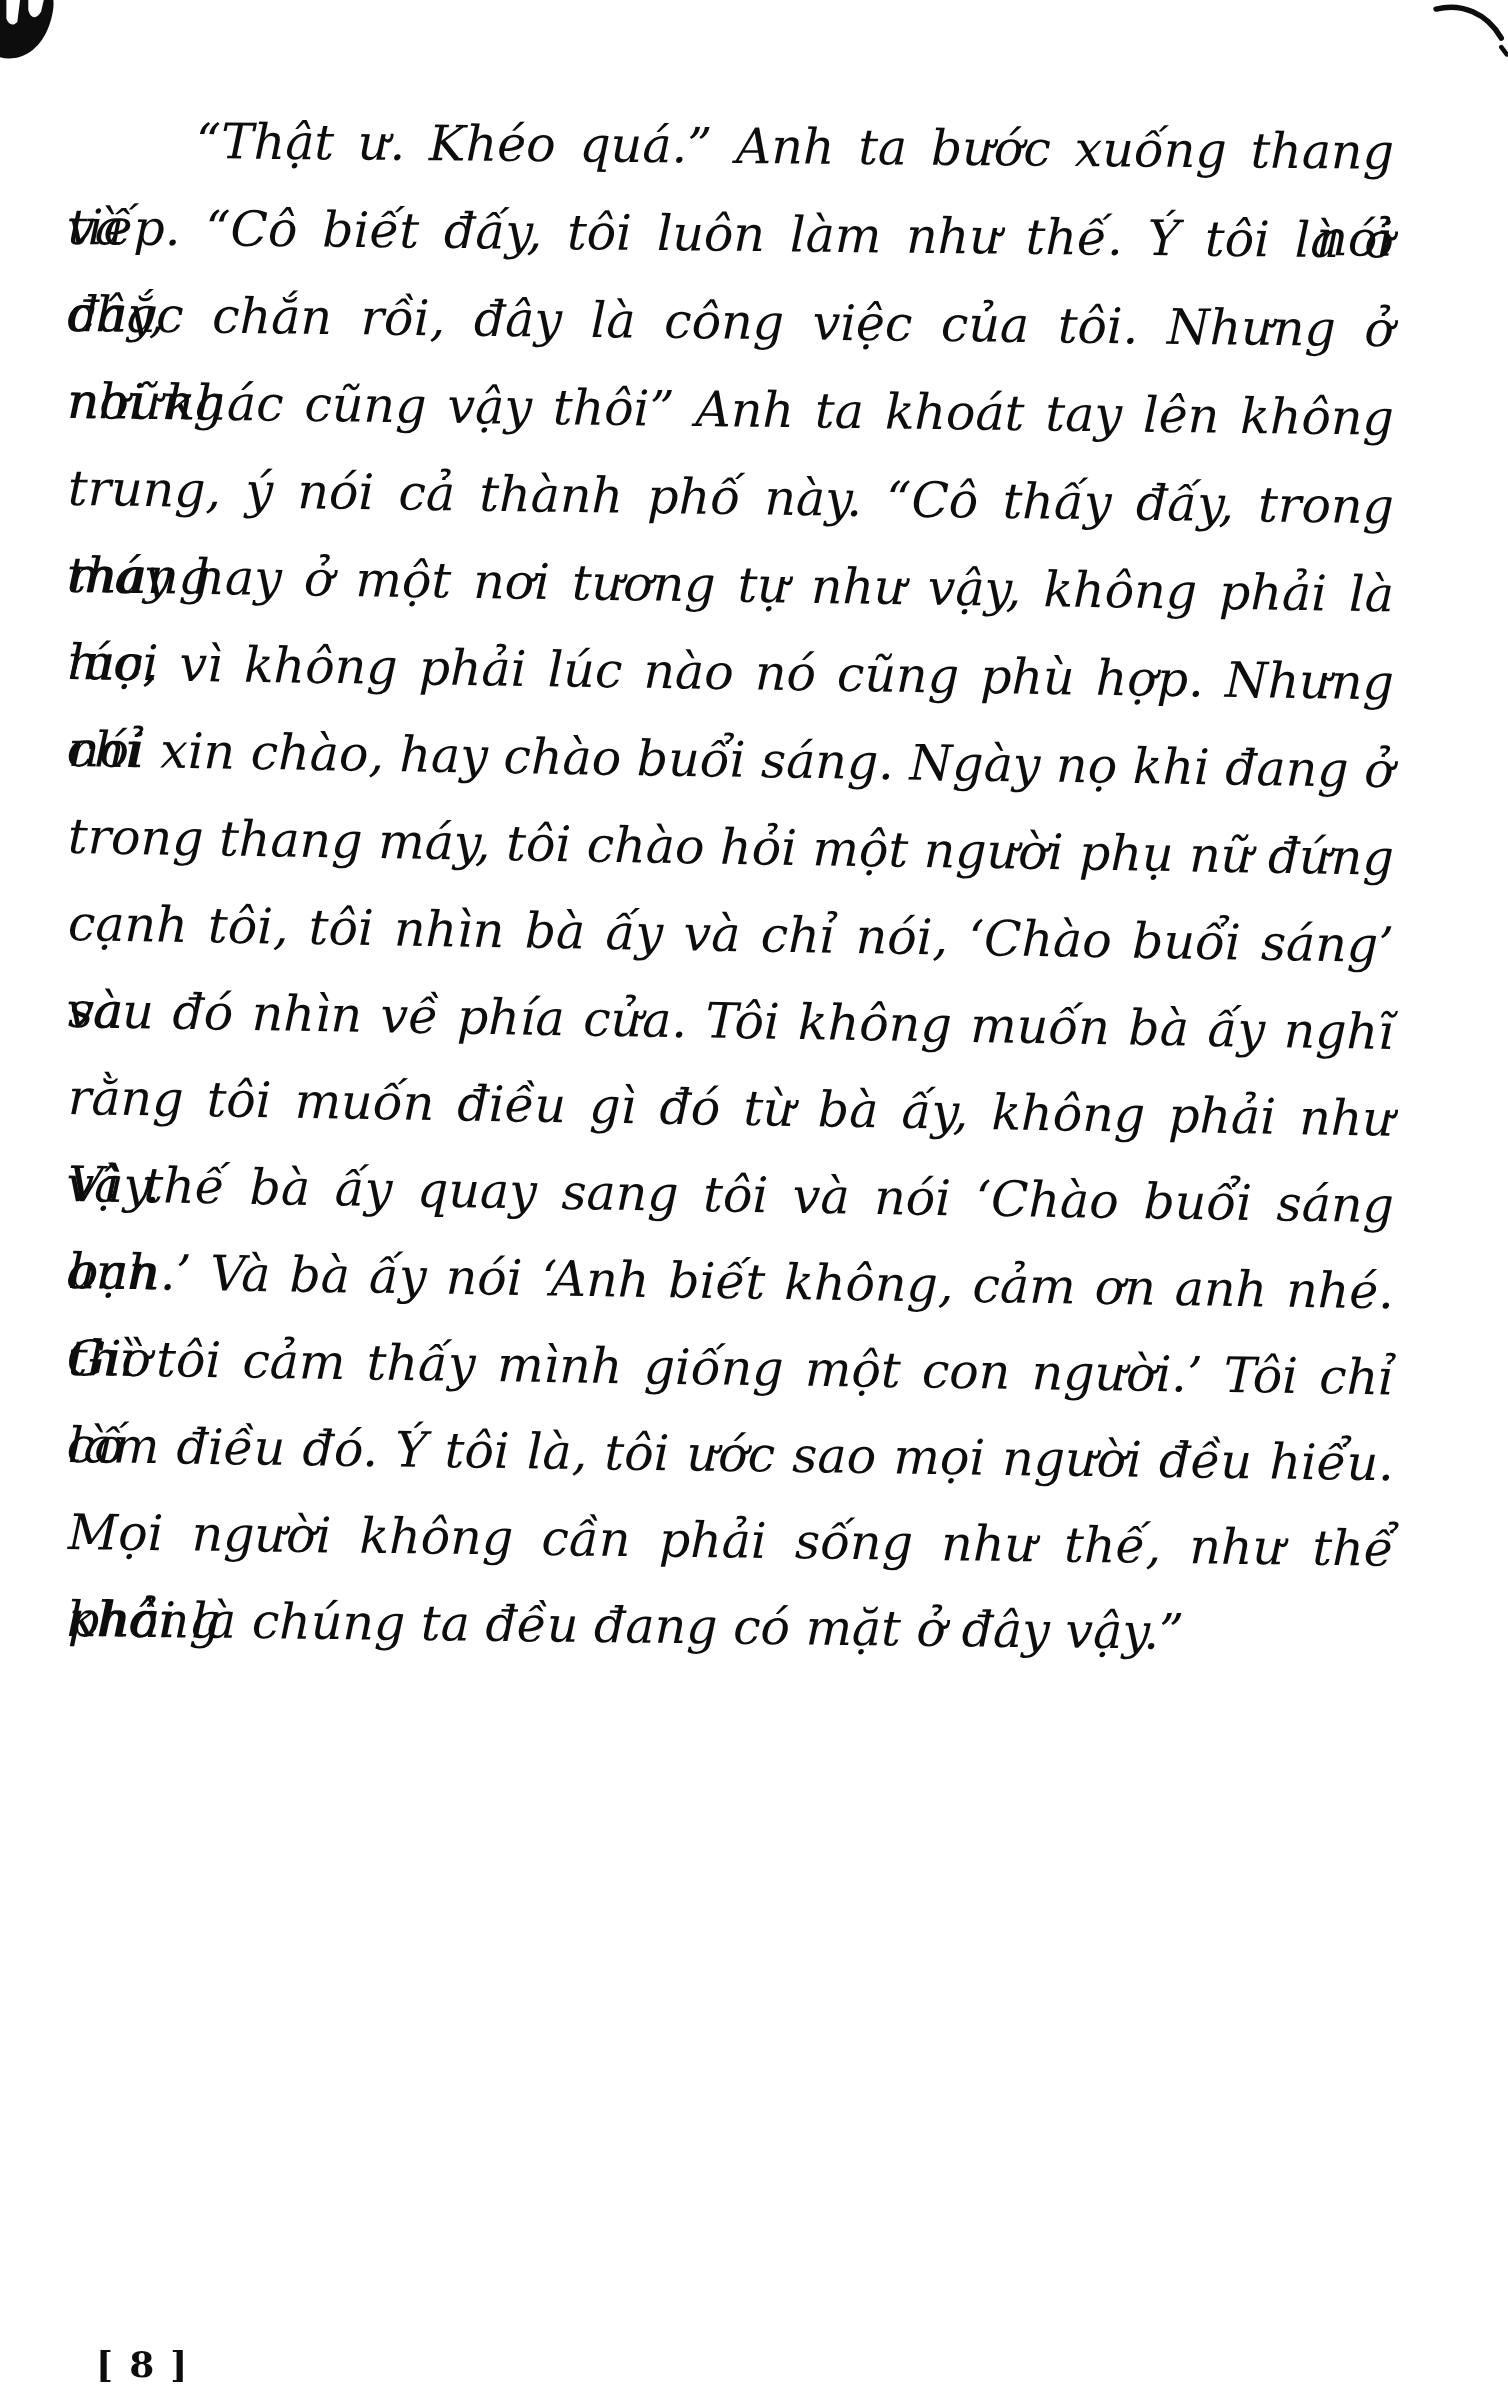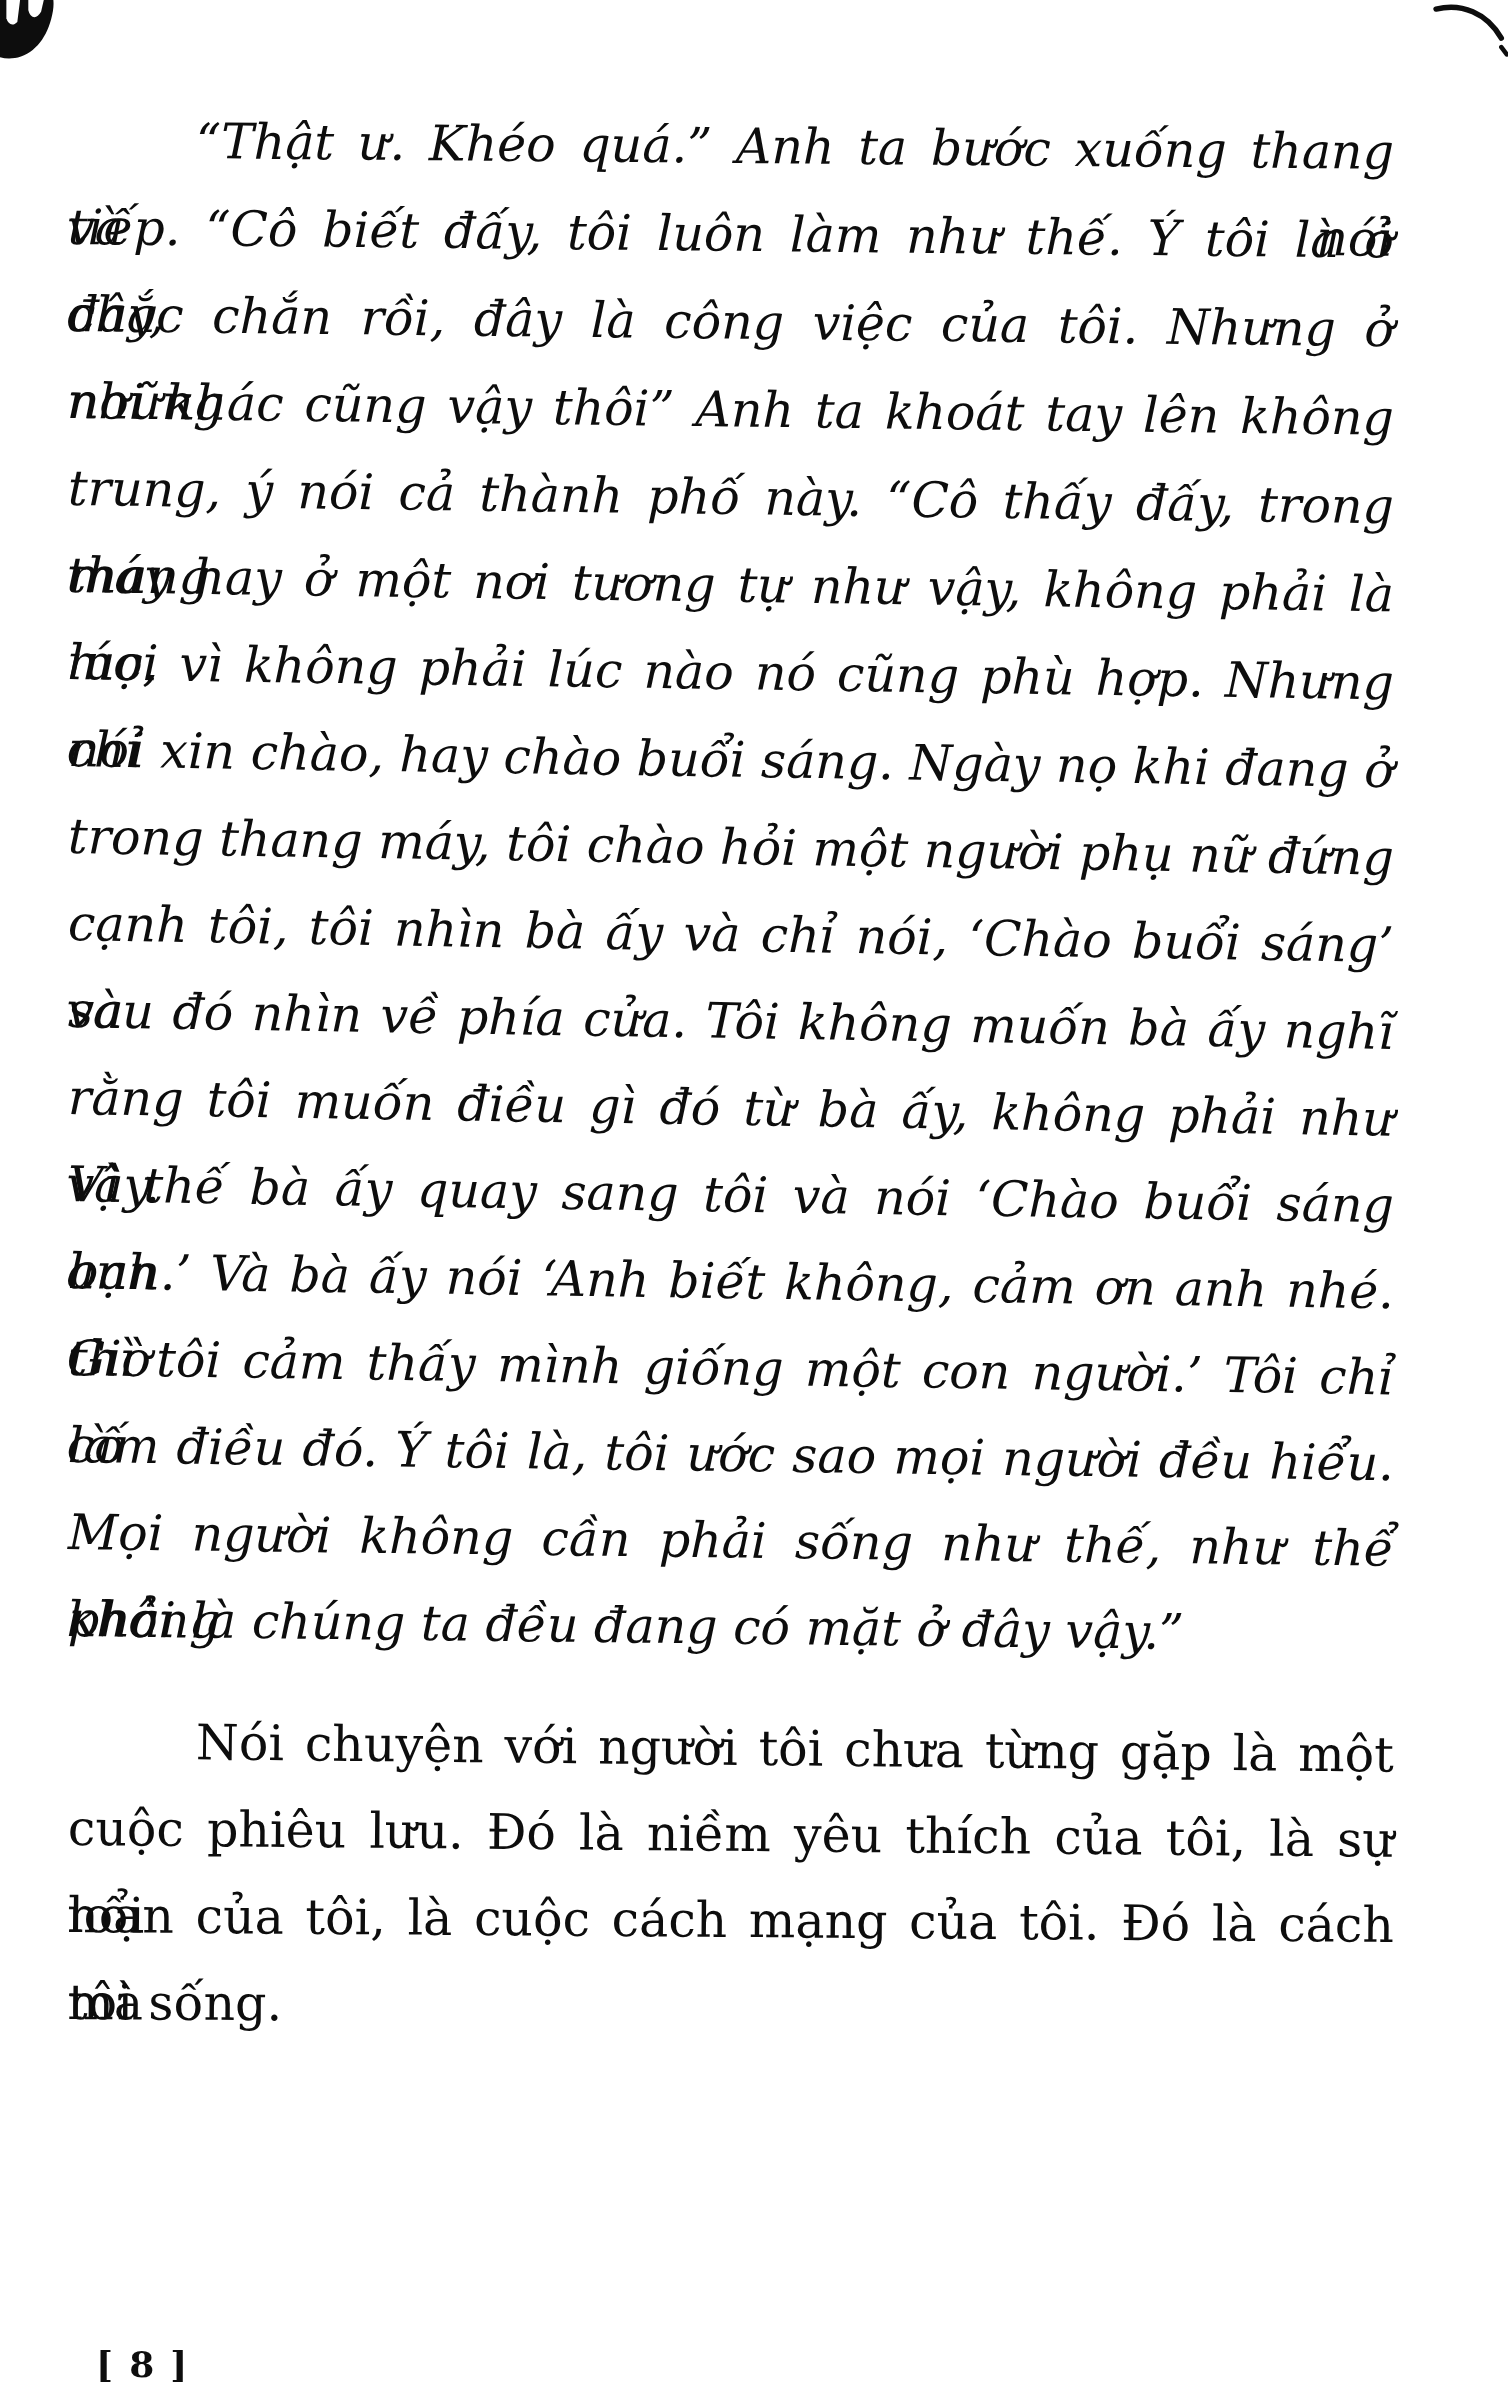--- a/index.html
+++ b/index.html
@@ -73,23 +73,17 @@
         <div class="line" style="transform: rotate(0.95deg);">cạnh tôi, tôi nhìn bà ấy và chỉ nói, ‘Chào buổi sáng’ và</div>
         <div class="line" style="transform: rotate(0.95deg);">sau đó nhìn về phía cửa. Tôi không muốn bà ấy nghĩ</div>
         <div class="line" style="transform: rotate(0.94deg);">rằng tôi muốn điều gì đó từ bà ấy, không phải như vậy.</div>
         <div class="line" style="transform: rotate(0.92deg);">Vì thế bà ấy quay sang tôi và nói ‘Chào buổi sáng anh</div>
         <div class="line" style="transform: rotate(0.88deg);">bạn.’ Và bà ấy nói ‘Anh biết không, cảm ơn anh nhé. Giờ</div>
         <div class="line" style="transform: rotate(0.84deg);">thì tôi cảm thấy mình giống một con người.’ Tôi chỉ cố</div>
         <div class="line" style="transform: rotate(0.79deg);">làm điều đó. Ý tôi là, tôi ước sao mọi người đều hiểu.</div>
         <div class="line" style="transform: rotate(0.73deg);">Mọi người không cần phải sống như thế, như thể không</div>
         <div class="line lastline" style="transform: rotate(0.66deg);">phải là chúng ta đều đang có mặt ở đây vậy.”</div>
       </div>
-      <div class="para regular gap2">
-        <div class="line first" style="transform: rotate(0.59deg);">Nói chuyện với người tôi chưa từng gặp là một</div>
-        <div class="line" style="transform: rotate(0.51deg);">cuộc phiêu lưu. Đó là niềm yêu thích của tôi, là sự nổi</div>
-        <div class="line" style="transform: rotate(0.43deg);">loạn của tôi, là cuộc cách mạng của tôi. Đó là cách mà</div>
-        <div class="line lastline" style="transform: rotate(0.35deg);">tôi sống.</div>
-      </div>
     </div>
 
   <div class="page-number">[ 8 ]</div>
 </div>
 
 
 </body></html>

